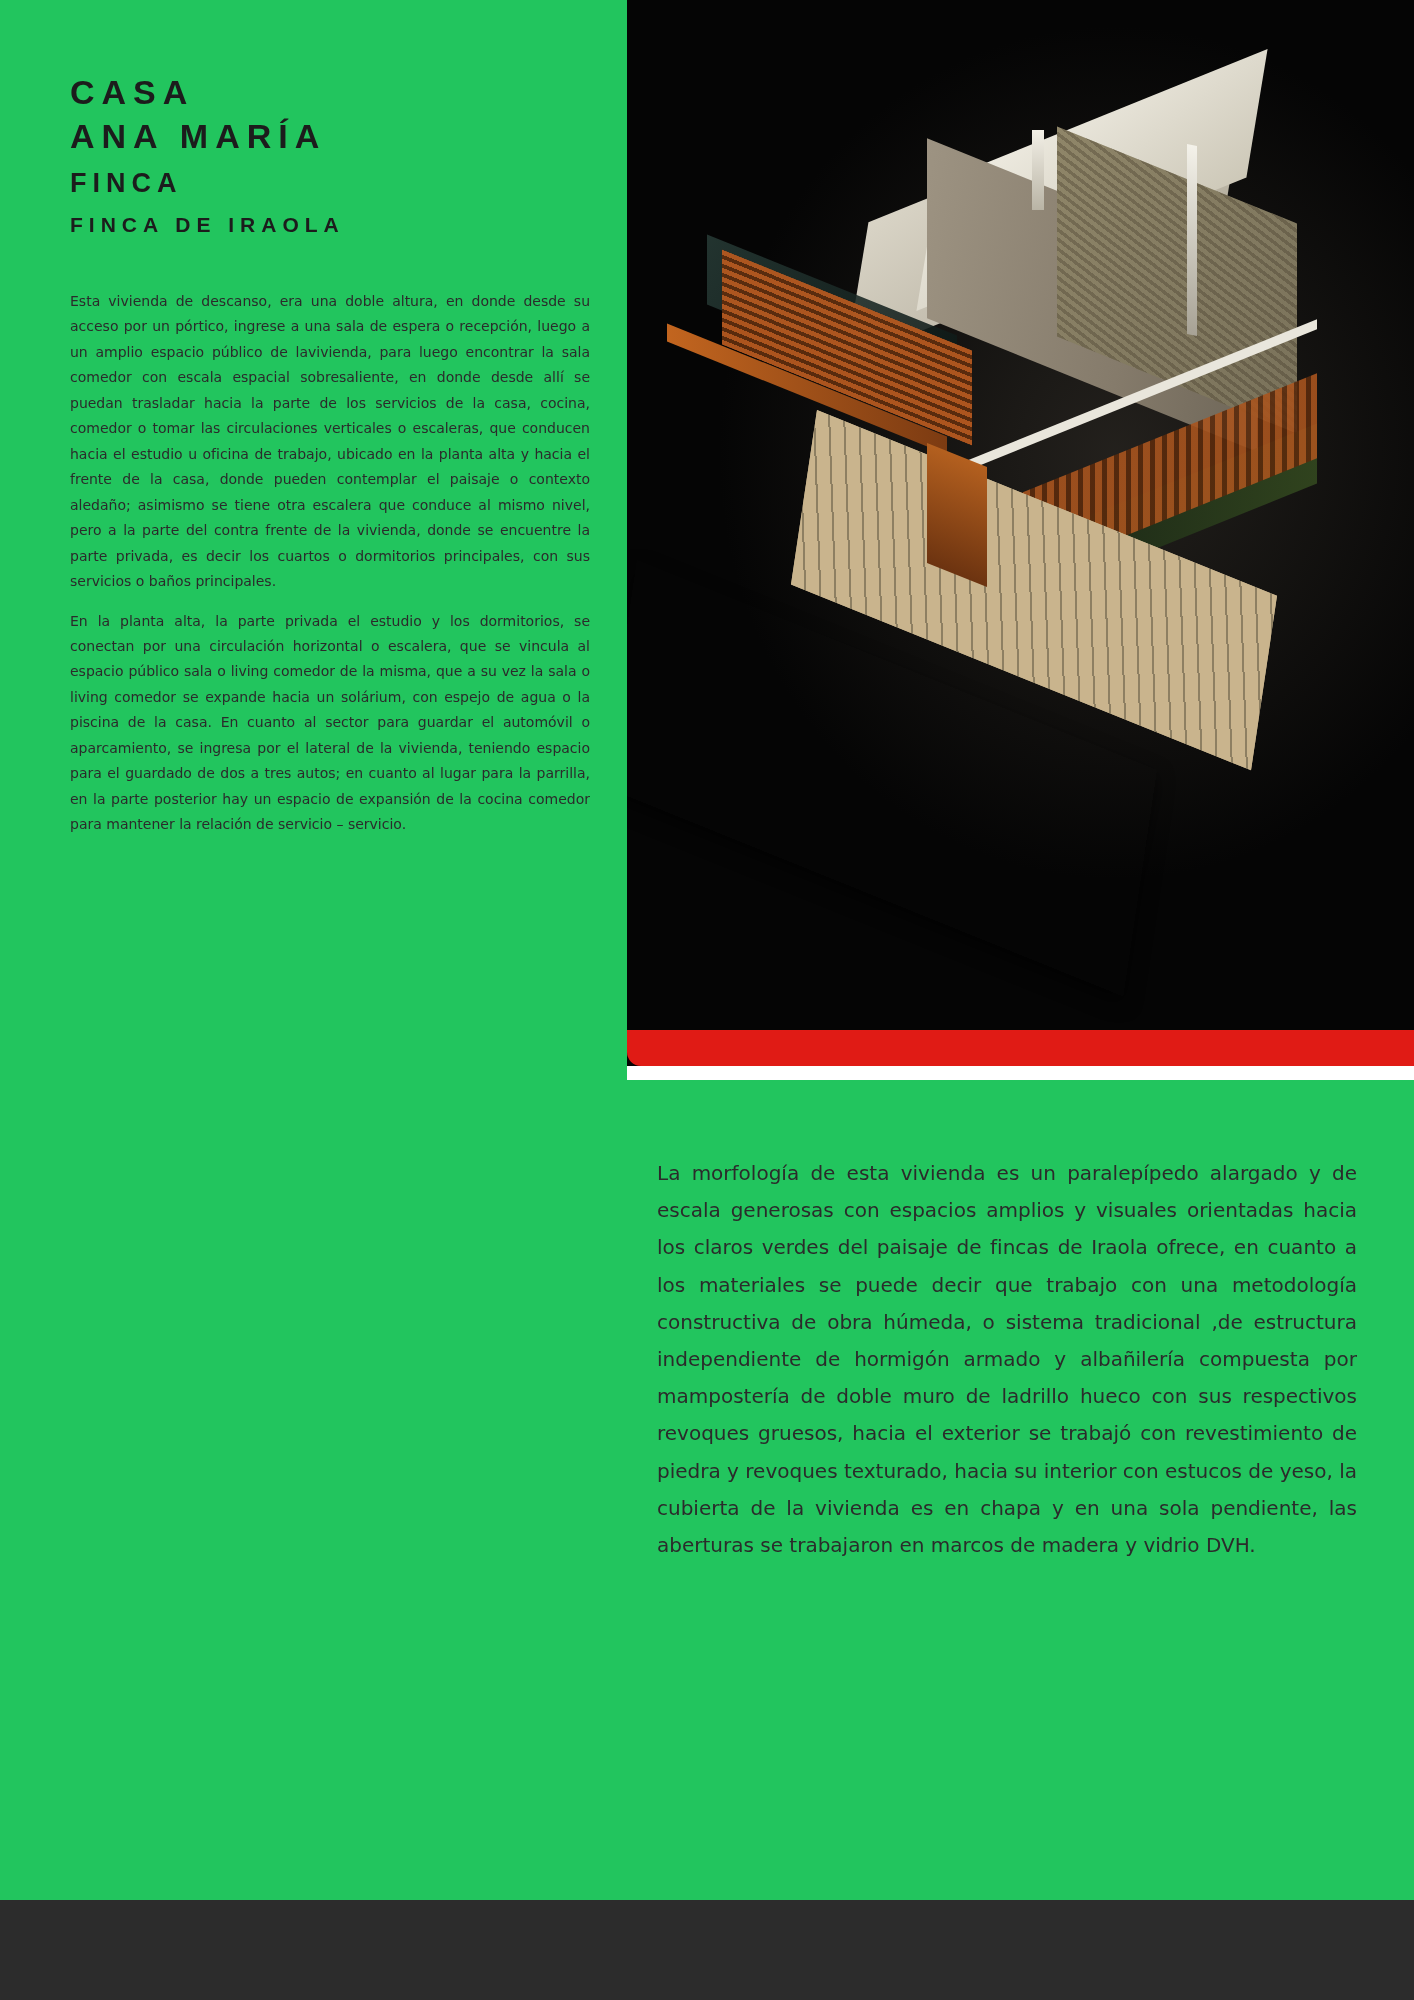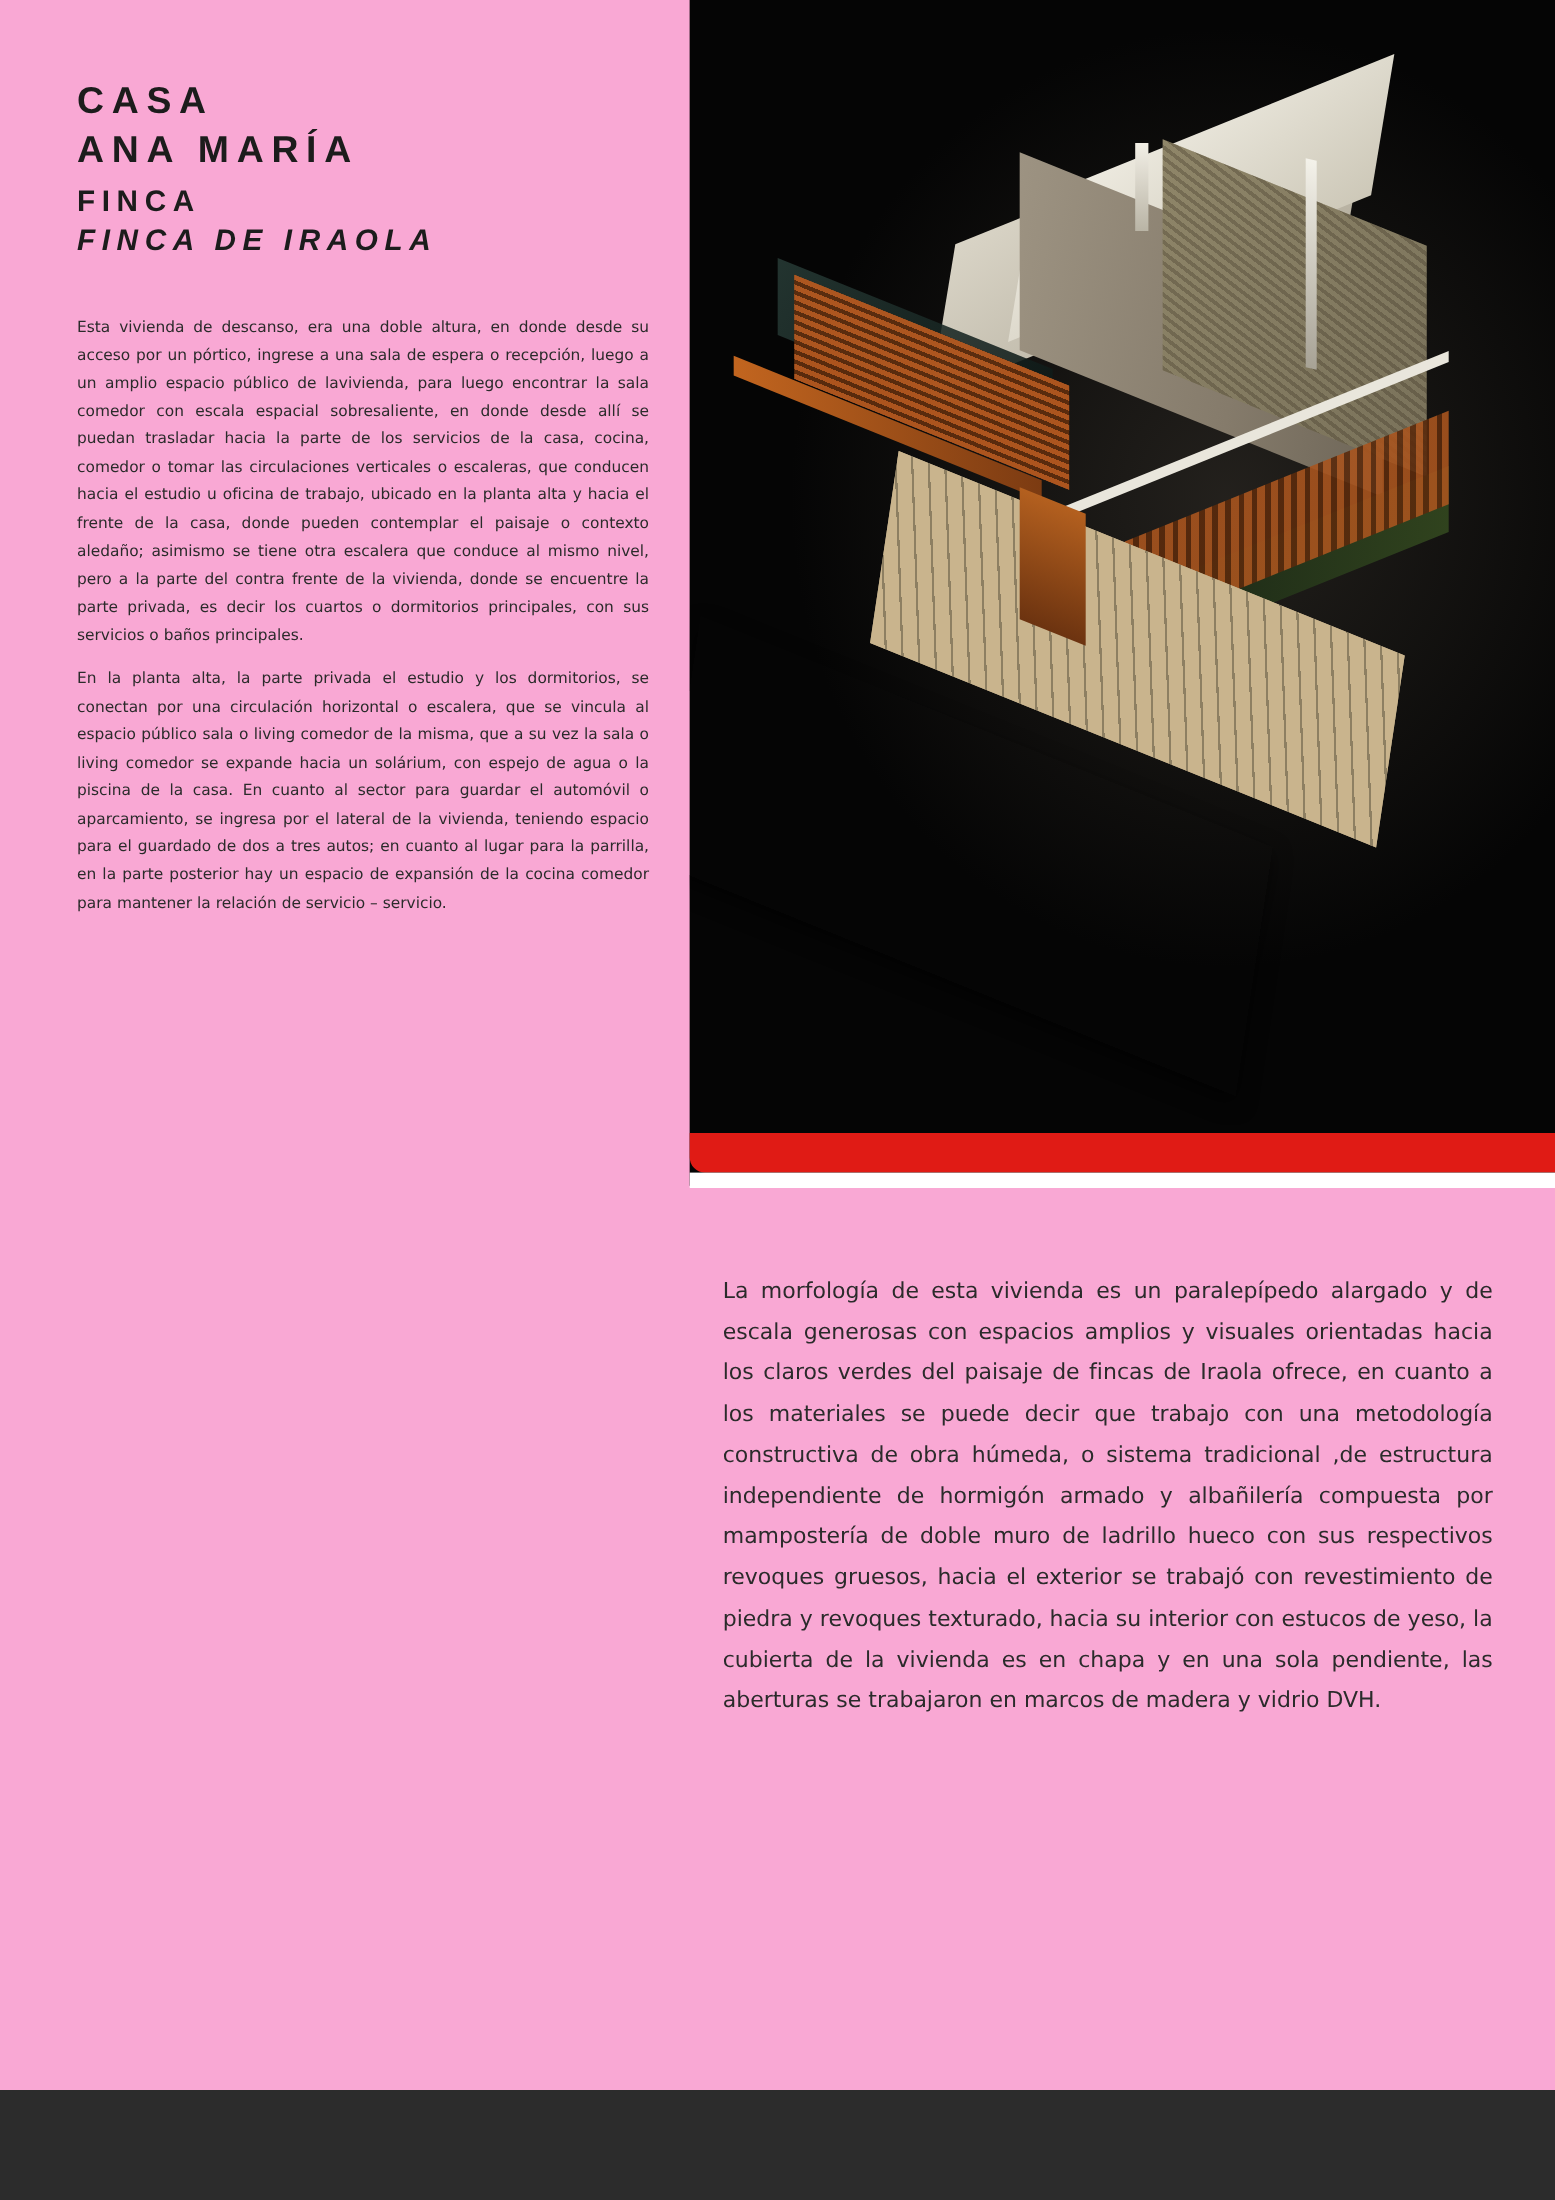--- a/index.html
+++ b/index.html
@@ -12,21 +12,21 @@
     height: 2000px;
     position: relative;
     overflow: hidden;
     font-family: "Liberation Sans", sans-serif;
     color: #231f20;
   }
 
   .page {
     position: absolute;
     inset: 0;
-    background: #f9a8d4;
+    background: #22c55e;
   }
 
   
   .image-panel {
     position: absolute;
     left: 627px;
     top: 0;
     width: 787px;
     height: 1078px;
     background: #000000;
@@ -187,21 +187,21 @@
     width: 520px;
   }
   .title {
     font-weight: bold;
     color: #1c1c1c;
     line-height: 1.28;
   }
   .title .l1 { font-size: 34px; letter-spacing: 7px; display: block; }
   .title .l2 { font-size: 34px; letter-spacing: 7px; display: block; }
   .title .l3 { font-size: 27px; letter-spacing: 6px; display: block; margin-top: 8px;}
-  .title .l4 { font-size: 27px; letter-spacing: 6px; display: block; margin-top: 0; font-style: italic;}
+  .title .l4 { font-size: 21px; letter-spacing: 6px; display: block; margin-top: 11px;}
 
   .body-text {
     font-size: 14px;
     line-height: 1.82;
     color: #2b2b2b;
     text-align: justify;
     font-family: "DejaVu Sans", sans-serif;
   }
   .p-left-1 { margin-top: 50px; }
   .p-left-2 { }

